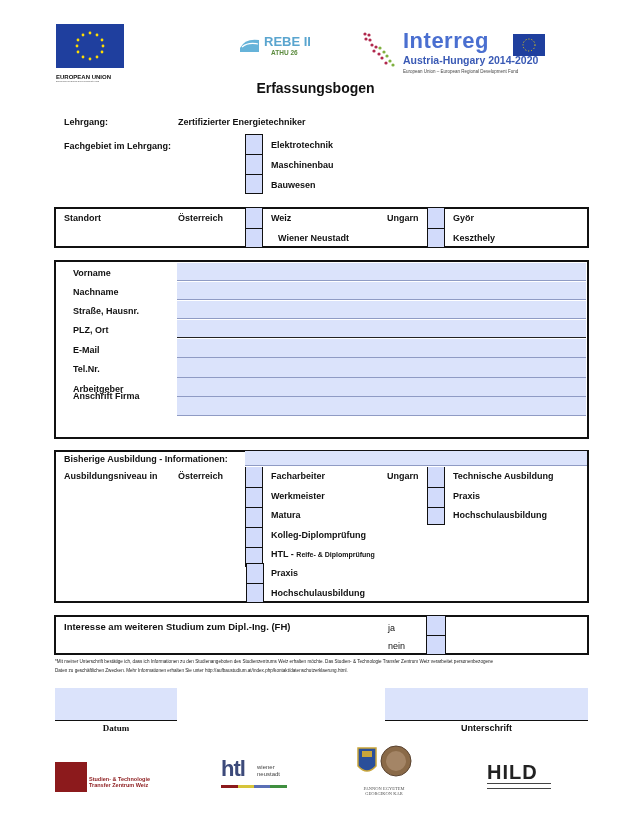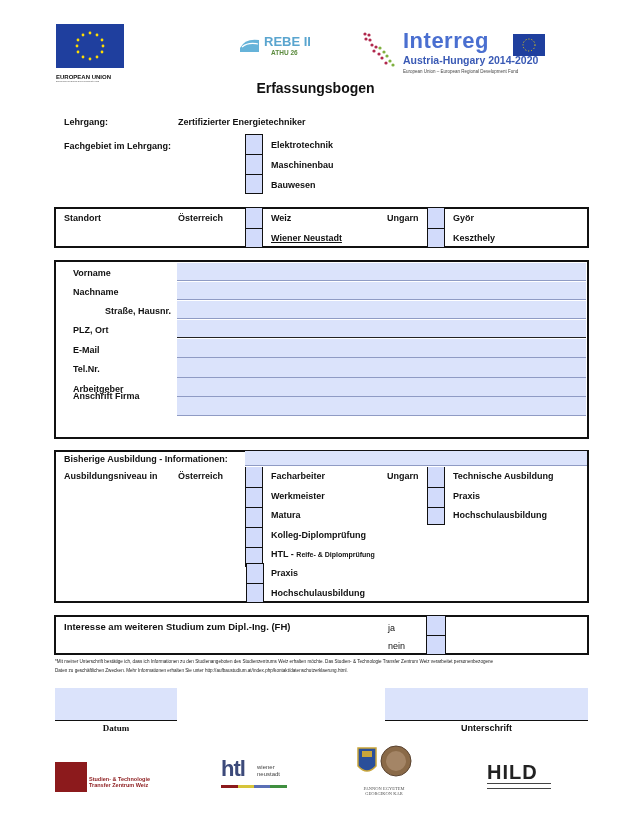--- a/index.html
+++ b/index.html
@@ -94,33 +94,33 @@
 <div class="abs opt" style="left:271px;top:140px;">Elektrotechnik</div>
 <div class="abs opt" style="left:271px;top:160px;">Maschinenbau</div>
 <div class="abs opt" style="left:271px;top:180px;">Bauwesen</div>
 
 <div class="box" style="left:54px;top:207px;width:535px;height:41px;"></div>
 <div class="abs lbl" style="left:64px;top:213px;">Standort</div>
 <div class="abs lbl" style="left:178px;top:213px;">Österreich</div>
 <div class="cb" style="left:245px;top:208px;height:20px;background:#d2dbfb;border-top:none;"></div>
 <div class="cb" style="left:245px;top:228px;height:19px;"></div>
 <div class="abs opt" style="left:271px;top:213px;">Weiz</div>
-<div class="abs opt" style="left:271px;top:233px;text-decoration:underline;">Wiener Neustadt</div>
+<div class="abs opt" style="left:278px;top:233px;">Wiener Neustadt</div>
 <div class="abs lbl" style="left:387px;top:213px;">Ungarn</div>
 <div class="cb" style="left:427px;top:208px;height:20px;border-top:none;"></div>
 <div class="cb" style="left:427px;top:228px;height:19px;"></div>
 <div class="abs opt" style="left:453px;top:213px;">Györ</div>
 <div class="abs opt" style="left:453px;top:233px;">Keszthely</div>
 
 <div class="box" style="left:54px;top:260px;width:535px;height:179px;"></div>
 <div class="abs lbl" style="left:73px;top:268px;">Vorname</div>
 <div class="field" style="top:263px;"></div>
 <div class="abs lbl" style="left:73px;top:287px;">Nachname</div>
 <div class="field" style="top:282px;"></div>
-<div class="abs lbl" style="left:73px;top:306px;margin-left:32px;">Straße, Hausnr.</div>
+<div class="abs lbl" style="left:73px;top:306px;">Straße, Hausnr.</div>
 <div class="field" style="top:301px;"></div>
 <div class="abs lbl" style="left:73px;top:325px;">PLZ, Ort</div>
 <div class="field dark" style="top:320px;"></div>
 <div class="abs lbl" style="left:73px;top:345px;">E-Mail</div>
 <div class="field" style="top:339px;height:19px;"></div>
 <div class="abs lbl" style="left:73px;top:364px;">Tel.Nr.</div>
 <div class="field" style="top:358px;height:20px;"></div>
 <div class="abs lbl" style="left:73px;top:384px;">Arbeitgeber</div>
 <div class="field" style="top:378px;height:19px;"></div>
 <div class="abs lbl" style="left:73px;top:391px;">Anschrift Firma</div>

